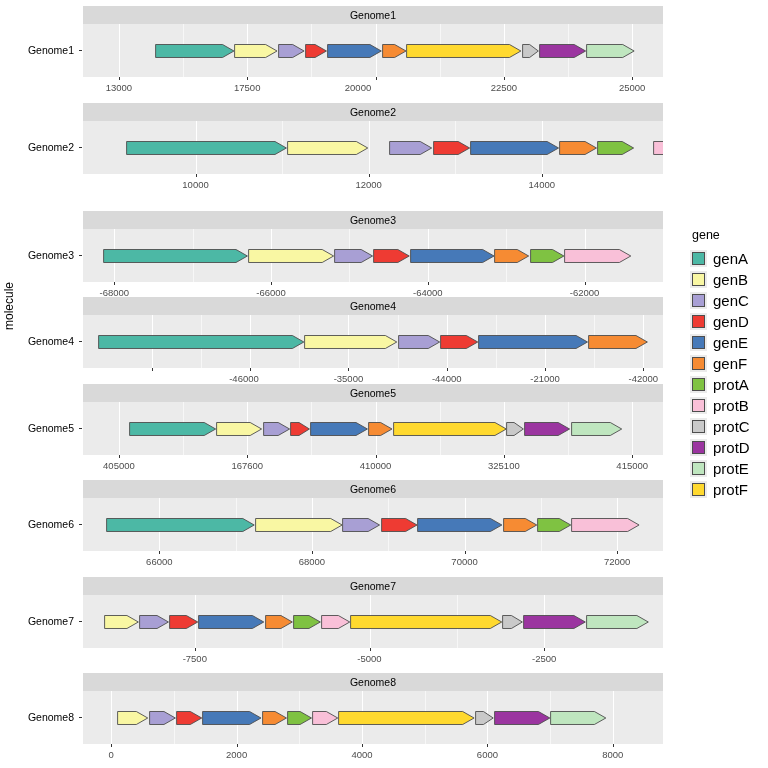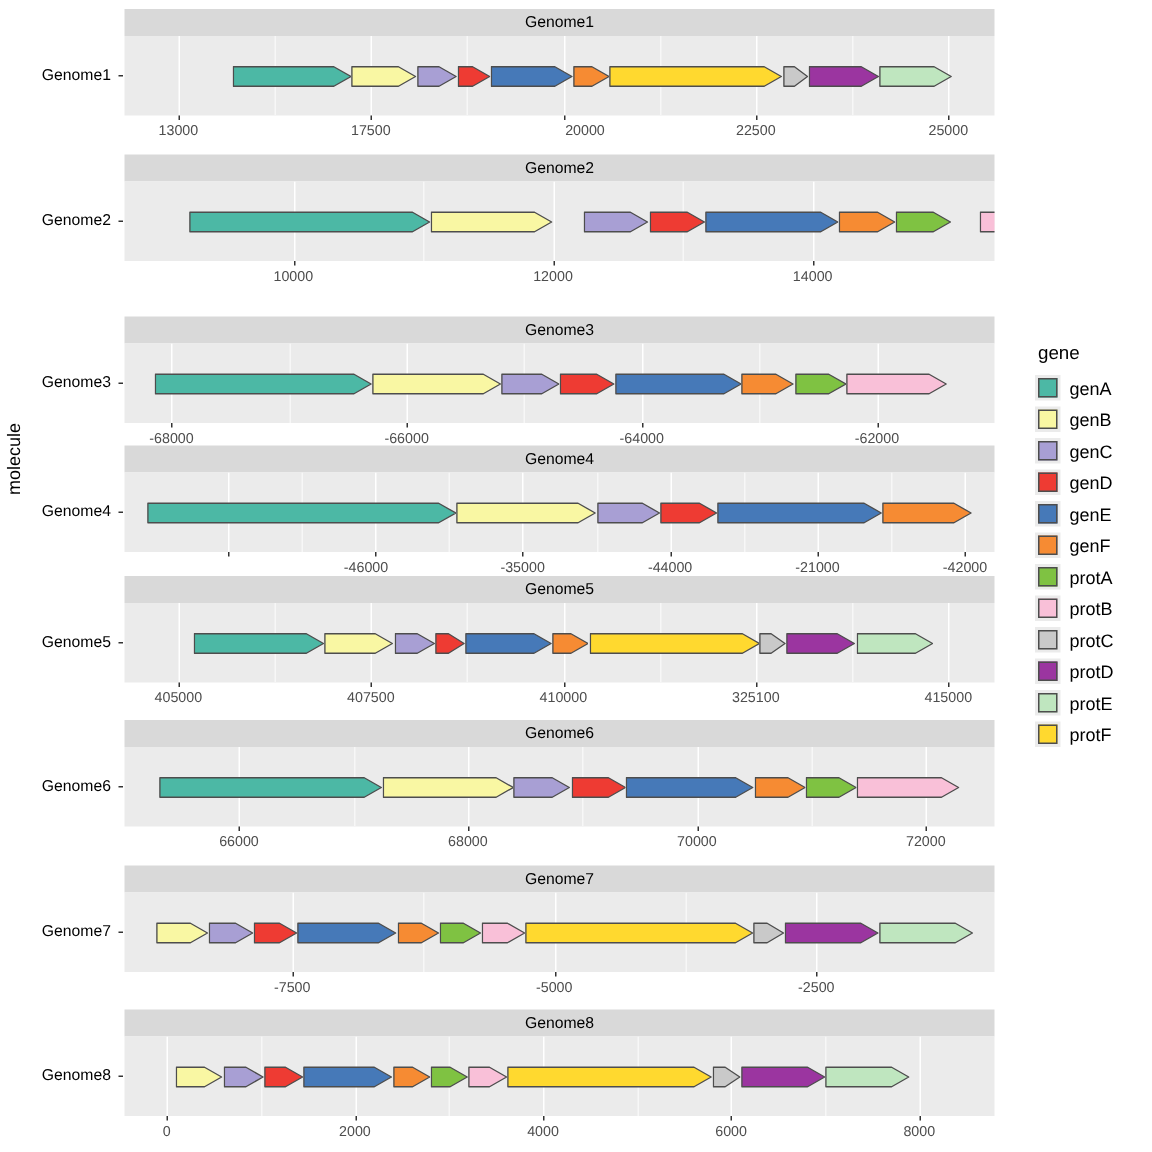--- a/index.html
+++ b/index.html
@@ -47,21 +47,21 @@
 
   
   .legend{position:absolute;left:690px;top:228px;width:78px;}
   .legend-title{font-size:12.5px;color:#000;margin:0 0 6px 2px;}
   .legend-item{display:flex;align-items:center;height:21px;}
   .legend-key{
     width:17px;height:17px;background:#ebebeb;
     display:flex;align-items:center;justify-content:center;margin-right:6px;
   }
   .legend-swatch{width:13px;height:13px;border:1px solid #4d4d4d;box-sizing:border-box;}
-  .legend-label{font-size:12px;color:#000;}
+  .legend-label{font-size:15px;color:#000;}
 </style>
 </head>
 <body>
 
 <div id="root">
 
   <div class="ylab-axis">molecule</div>
 
   <div id="panels">
       <div class="panel" style="left: 83px; top: 6px; width: 580px; height: 71px;">
@@ -108,21 +108,21 @@
             </svg></div>
         </div>
       </div>
       <div class="rowlabel" style="left: 0px; width: 74px; top: 43.5px;">Genome1</div>
       <div class="tickmark" style="left: 79px; top: 50px; width: 3px; height: 1px;"></div>
       <div class="tickmark" style="left: 118.929px; top: 77px;"></div>
       <div class="ticklabel" style="left: 78.9292px; width: 80px; top: 82px;">13000</div>
       <div class="tickmark" style="left: 247.248px; top: 77px;"></div>
       <div class="ticklabel" style="left: 207.248px; width: 80px; top: 82px;">17500</div>
       <div class="tickmark" style="left: 375.566px; top: 77px;"></div>
-      <div class="ticklabel" style="left: 350px; width: 80px; top: 82px;">20000</div>
+      <div class="ticklabel" style="left: 318px; width: 80px; top: 82px;">20000</div>
       <div class="tickmark" style="left: 503.885px; top: 77px;"></div>
       <div class="ticklabel" style="left: 463.885px; width: 80px; top: 82px;">22500</div>
       <div class="tickmark" style="left: 632.204px; top: 77px;"></div>
       <div class="ticklabel" style="left: 592.204px; width: 80px; top: 82px;">25000</div>
       <div class="panel" style="left: 83px; top: 103px; width: 580px; height: 71px;">
         <div class="strip">Genome2</div>
         <div class="plotarea">
           <div class="gridminor" style="left: 199.104px;"></div>
           <div class="gridminor" style="left: 372.239px;"></div>
           <div class="gridmajor" style="left: 112.537px;"></div>
@@ -298,21 +298,21 @@
           <div class="arrow" style="left: 487.611px; top: 16.5px; width: 51.3274px; height: 20px;"><svg width="51.3274336283186" height="20" viewBox="0 0 51.3274336283186 20">
               <path d="M0.6,3.5 L39.33,3.5 L50.73,10.00 L39.33,16.5 L0.6,16.5 Z" fill="#bfe6bf" stroke="#4d4d4d" stroke-width="0.9" stroke-linejoin="round"></path>
             </svg></div>
         </div>
       </div>
       <div class="rowlabel" style="left: 0px; width: 74px; top: 421.5px;">Genome5</div>
       <div class="tickmark" style="left: 79px; top: 428px; width: 3px; height: 1px;"></div>
       <div class="tickmark" style="left: 118.929px; top: 455px;"></div>
       <div class="ticklabel" style="left: 78.9292px; width: 80px; top: 460px;">405000</div>
       <div class="tickmark" style="left: 247.248px; top: 455px;"></div>
-      <div class="ticklabel" style="left: 207.248px; width: 80px; top: 460px;">407500</div>
+      <div class="ticklabel" style="left: 207.248px; width: 80px; top: 460px;">167600</div>
       <div class="tickmark" style="left: 375.566px; top: 455px;"></div>
       <div class="ticklabel" style="left: 335.566px; width: 80px; top: 460px;">410000</div>
       <div class="tickmark" style="left: 503.885px; top: 455px;"></div>
       <div class="ticklabel" style="left: 463.885px; width: 80px; top: 460px;">325100</div>
       <div class="tickmark" style="left: 632.204px; top: 455px;"></div>
       <div class="ticklabel" style="left: 592.204px; width: 80px; top: 460px;">415000</div>
       <div class="panel" style="left: 83px; top: 480px; width: 580px; height: 71px;">
         <div class="strip">Genome6</div>
         <div class="plotarea">
           <div class="gridminor" style="left: 152.632px;"></div>

